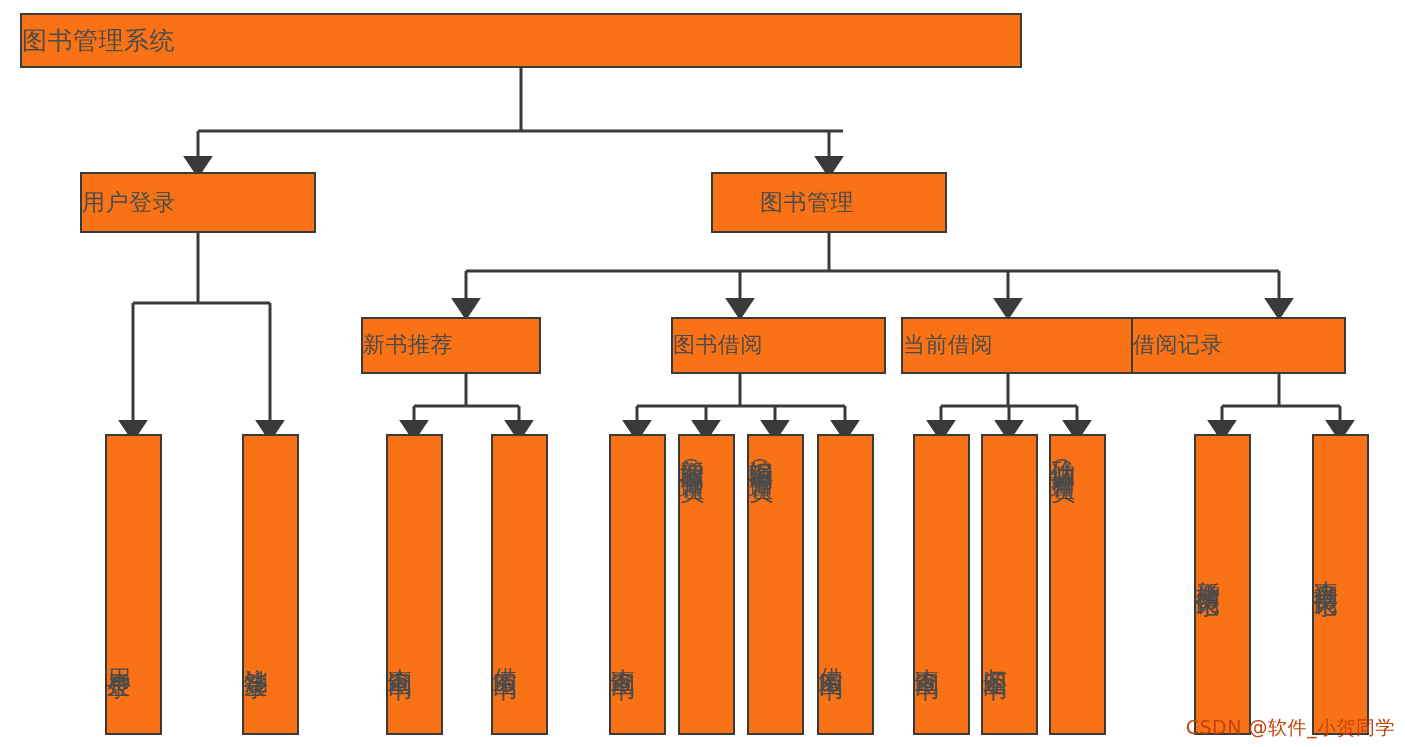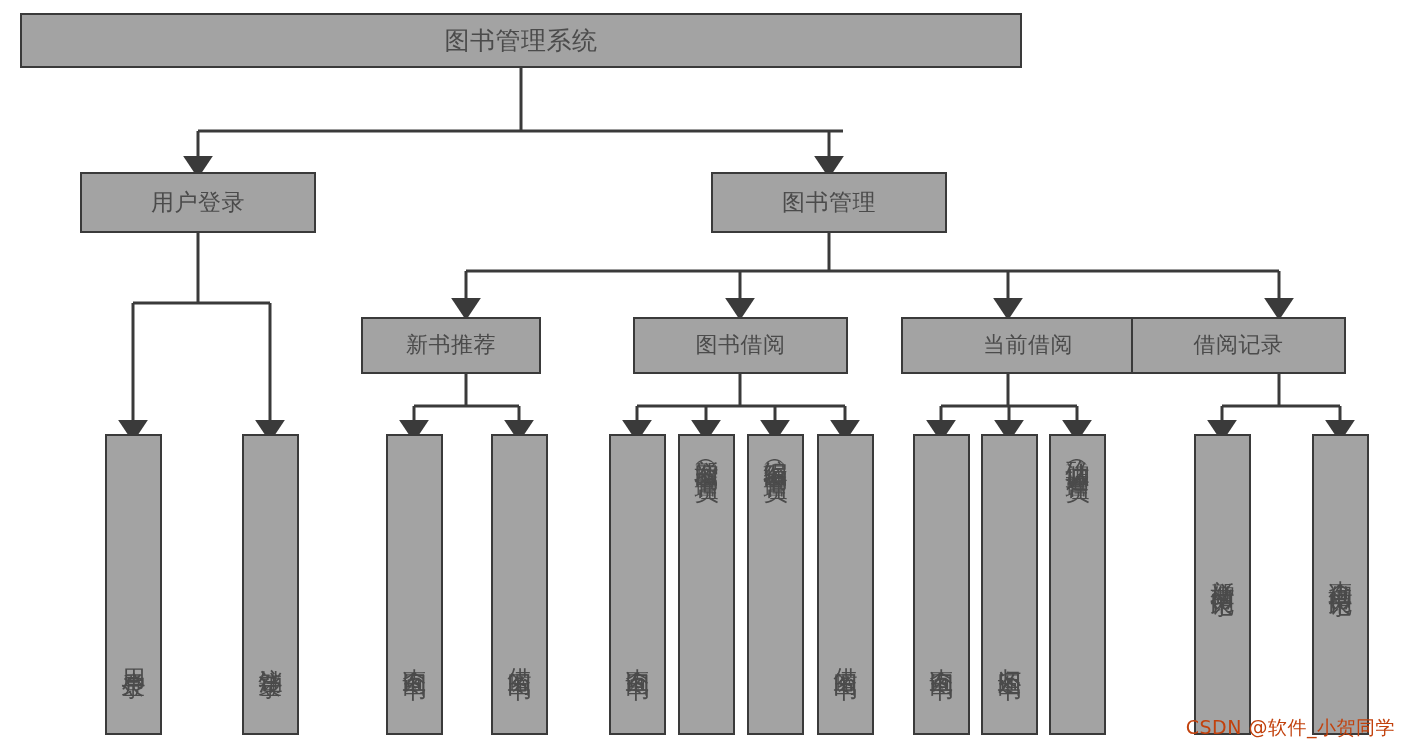--- a/index.html
+++ b/index.html
@@ -22,25 +22,24 @@
   svg.wires {
     position: absolute;
     left: 0;
     top: 0;
     width: 1405px;
     height: 747px;
   }
   .node {
     position: absolute;
     box-sizing: border-box;
-    background: #a3a3a3;
+    background: #f97316;
     border: 2.5px solid #3a3a3a;
     display: flex;
     align-items: center;
-    justify-content: center;
     z-index: 3;
   }
   .node .label {
     color: #4b4b4b;
     letter-spacing: 0.5px;
     line-height: 1.28;
     text-align: center;
     white-space: pre-line;
   }
   .node.root .label { font-size: 25px; }
@@ -133,28 +132,28 @@
     </g>
   </svg>
 
   <div class="node root" style="left:20px; top:13px; width:1002px; height:55px;">
     <span class="label">图书管理系统</span>
   </div>
 
   <div class="node branch" style="left:80px; top:172px; width:236px; height:61px;">
     <span class="label">用户登录</span>
   </div>
-  <div class="node branch" style="left:711px; top:172px; width:236px; height:61px;">
+  <div class="node branch" style="left:711px; top:172px; width:236px; height:61px;padding-left:47px;">
     <span class="label">图书管理</span>
   </div>
 
   <div class="node sub" style="left:361px; top:317px; width:180px; height:57px;">
     <span class="label">新书推荐</span>
   </div>
-  <div class="node sub" style="left:633px; top:317px; width:215px; height:57px;">
+  <div class="node sub" style="left:671px; top:317px; width:215px; height:57px;">
     <span class="label">图书借阅</span>
   </div>
   <div class="node sub" style="left:901px; top:317px; width:254px; height:57px;">
     <span class="label">当前借阅</span>
   </div>
   <div class="node sub" style="left:1131px; top:317px; width:215px; height:57px;">
     <span class="label">借阅记录</span>
   </div>
 
   <div class="node leaf anchor-bottom" style="left:105px; top:434px; width:57px; height:301px;">

